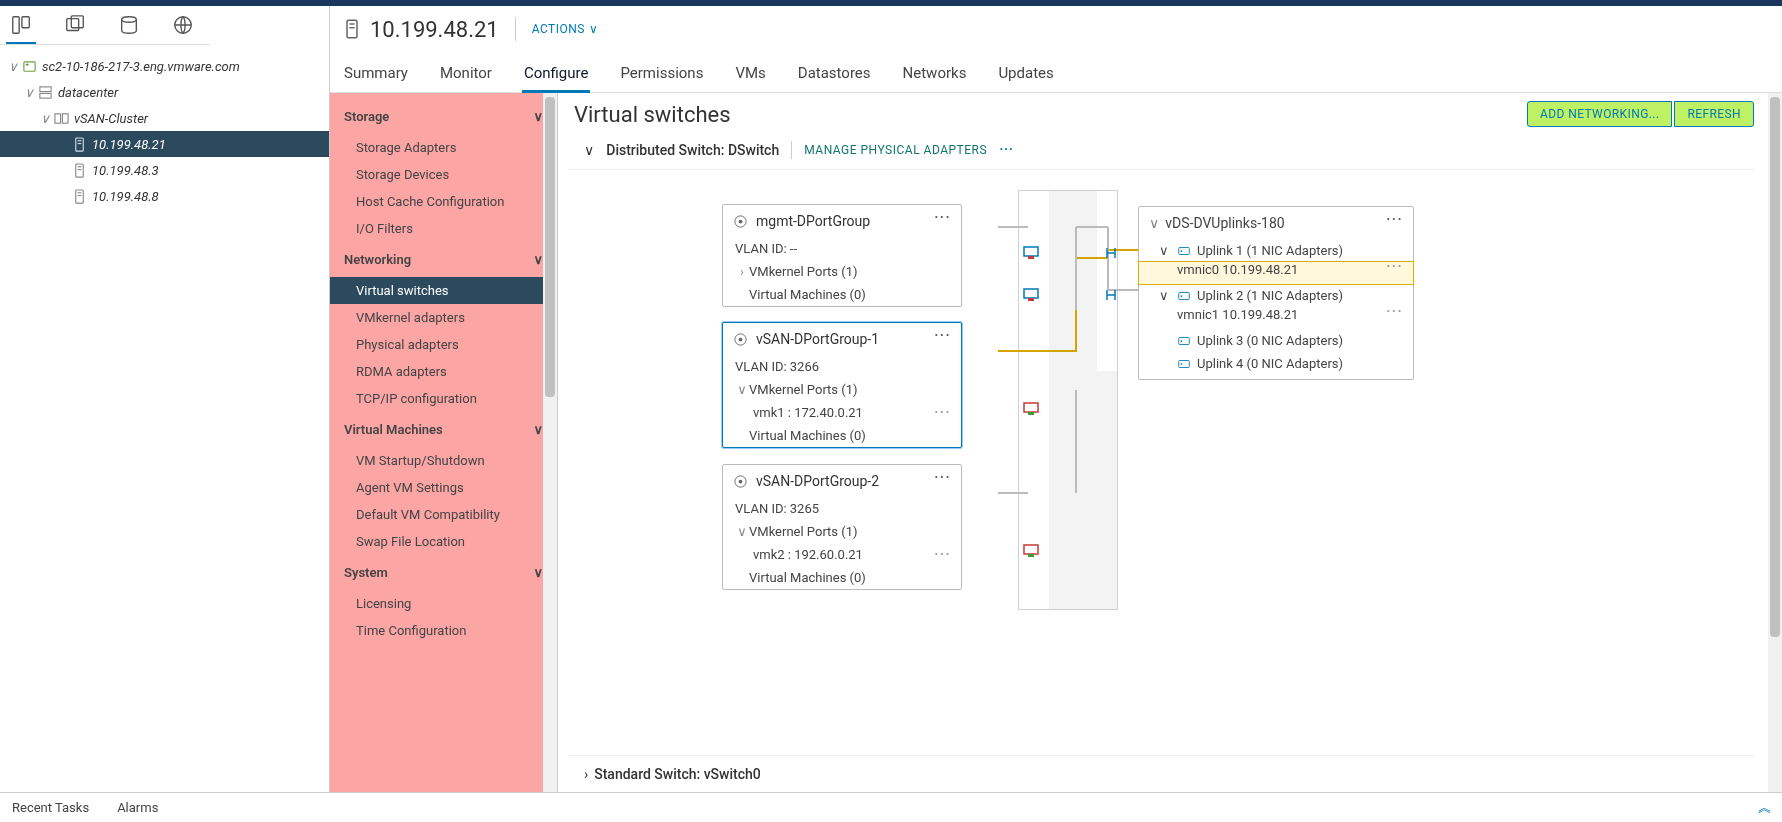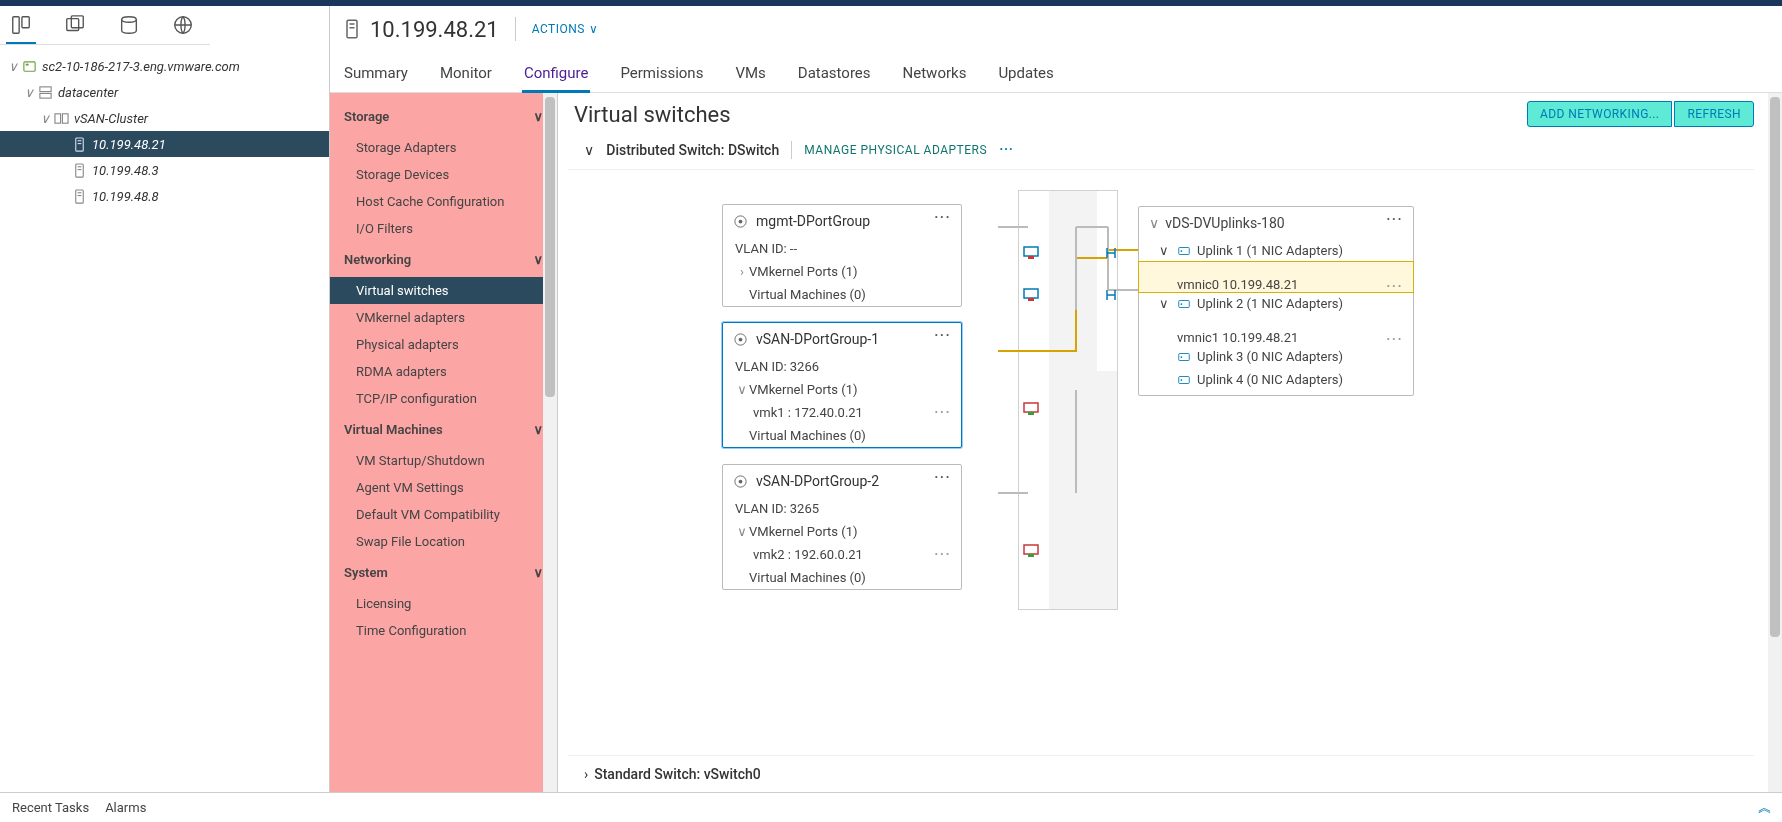--- a/index.html
+++ b/index.html
@@ -24,36 +24,36 @@
     .tree-indent-3 { padding-left: 70px; }
 
     .content { flex: 1; display: flex; flex-direction: column; overflow: hidden; position: relative; }
     .obj-header { display: flex; align-items: center; height: 46px; padding: 0 12px; gap: 16px; }
     .obj-title { font-size: 22px; font-weight: 400; color: #333; display: flex; align-items: center; gap: 8px; }
     .obj-title svg { width: 20px; height: 20px; color: #666; }
     .hdr-divider { width: 1px; height: 24px; background: #ccc; }
     .actions-link { color: #0079b8; font-size: 12px; letter-spacing: .5px; cursor: pointer; display: flex; align-items: center; gap: 4px; }
     .tabs { display: flex; gap: 28px; padding: 4px 12px 0; border-bottom: 1px solid #ddd; }
     .tab { padding: 8px 2px 10px; color: #444; font-size: 15px; cursor: pointer; position: relative; }
-    .tab.active { color: #4c1d95; }
+    .tab.active { color: #0f172a; }
     .tab.active::after { content: ""; position: absolute; left: 0; right: 0; bottom: -1px; height: 3px; background: #0079b8; }
 
     .config-row { display: flex; flex: 1; overflow: hidden; }
     .config-nav { width: 228px; border-right: 1px solid #ccc; overflow-y: auto; background: #fca5a5; padding: 6px 0 40px; position: relative; }
     .config-nav .section-head { font-weight: 600; font-size: 13px; padding: 10px 14px; display: flex; justify-content: space-between; align-items: center; cursor: pointer; }
     .config-nav .section-item { font-size: 13px; padding: 6px 14px 6px 26px; color: #444; cursor: pointer; }
     .config-nav .section-item.selected { background: #2c4a5e; color: #fff; }
     .config-scrollbar { position: absolute; top: 0; right: 0; width: 14px; height: 100%; background: #f1f1f1; }
     .config-scrollbar .thumb { position: absolute; left: 2px; width: 10px; background: #c0c0c0; border-radius: 4px; }
 
     .config-body { flex: 1; display: flex; flex-direction: column; overflow: hidden; position: relative; }
     .body-header { display: flex; align-items: center; justify-content: space-between; padding: 8px 28px 8px 16px; }
     .body-title { font-size: 22px; font-weight: 400; color: #333; }
     .btn-row { display: flex; gap: 2px; }
-    .btn-outline { border: 1px solid #0079b8; color: #0079b8; background: #5eead4; font-size: 12px; padding: 5px 12px; letter-spacing: .4px; cursor: pointer; }
+    .btn-outline { border: 1px solid #0079b8; color: #0079b8; background: #bef264; font-size: 12px; padding: 5px 12px; letter-spacing: .4px; cursor: pointer; }
     .btn-outline:first-child { border-radius: 3px 0 0 3px; }
     .btn-outline:last-child { border-radius: 0 3px 3px 0; }
 
     .switch-header { display: flex; align-items: center; gap: 12px; padding: 6px 16px 10px; font-size: 14px; color: #333; border-bottom: 1px solid #eee; margin: 0 28px 0 10px; }
     .switch-header .divider { width: 1px; height: 18px; background: #ccc; }
     .switch-link { color: #0f766e; letter-spacing: .5px; font-size: 12px; cursor: pointer; }
     .ellipsis { color: #0079b8; font-size: 18px; cursor: pointer; line-height: 10px; }
 
     .topology { position: relative; flex: 1; overflow: hidden; }
     .switch-block { position: absolute; left: 460px; top: 20px; width: 100px; height: 420px; background: #f3f3f3; border: 1px solid #d0d0d0; }
@@ -72,31 +72,31 @@
     .pg-row .tri { width: 14px; display: inline-flex; align-items: center; justify-content: center; color: #888; }
     .pg-row.kp { padding-left: 30px; position: relative; }
     .pg-row.kp .dots2 { position: absolute; right: 10px; font-size: 18px; color: #999; cursor: pointer; line-height: 10px; letter-spacing: 1px; }
 
     .up-box { position: absolute; border: 1px solid #bbb; border-radius: 2px; background: #fff; width: 276px; left: 580px; top: 36px; width: 276px; }
     .up-head { padding: 8px 10px; display: flex; align-items: center; gap: 6px; position: relative; font-size: 14px; }
     .up-head .dots { position: absolute; right: 10px; top: 8px; font-size: 18px; color: #555; cursor: pointer; line-height: 10px; letter-spacing: 1px; }
     .up-item { padding: 4px 10px 4px 20px; font-size: 13px; color: #444; display: flex; align-items: center; gap: 6px; }
     .up-item .tri { width: 12px; display: inline-flex; }
     .up-item svg { width: 14px; height: 14px; color: #0079b8; }
-    .up-sub { padding-left: 38px; font-size: 13px; color: #444; display: flex; align-items: flex-end; height: 30px; position: relative; }
+    .up-sub { padding-left: 38px; font-size: 13px; color: #444; display: flex; align-items: flex-start; height: 22px; position: relative; }
     .up-sub .dots3 { position: absolute; right: 10px; font-size: 18px; color: #999; cursor: pointer; line-height: 10px; letter-spacing: 1px; }
 
     svg.conn { position: absolute; pointer-events: none; }
 
     .std-switch-row { padding: 10px 16px; font-size: 14px; color: #333; display: flex; align-items: center; gap: 6px; border-top: 1px solid #eee; position: absolute; bottom: 0; left: 10px; right: 28px; background: #fff; }
 
     .right-scrollbar { position: absolute; right: 0; top: 0; width: 14px; height: 100%; background: #f1f1f1; }
     .right-scrollbar .thumb { position: absolute; left: 2px; width: 10px; background: #c0c0c0; border-radius: 4px; }
 
-    .bottom-bar { height: 30px; border-top: 1px solid #ccc; display: flex; align-items: center; padding: 0 12px; gap: 16px; font-size: 13px; flex-shrink: 0; position: relative; }
+    .bottom-bar { height: 30px; border-top: 1px solid #ccc; display: flex; align-items: center; padding: 0 12px; gap: 28px; font-size: 13px; flex-shrink: 0; position: relative; }
     .bottom-bar .expand { position: absolute; right: 10px; color: #0079b8; font-size: 14px; cursor: pointer; }
   </style>
 </head>
 <body>
 
 <div class="app">
   <div class="topbar"></div>
   <div class="main-row">
     <div class="tree-panel">
       <div class="left-icons">

